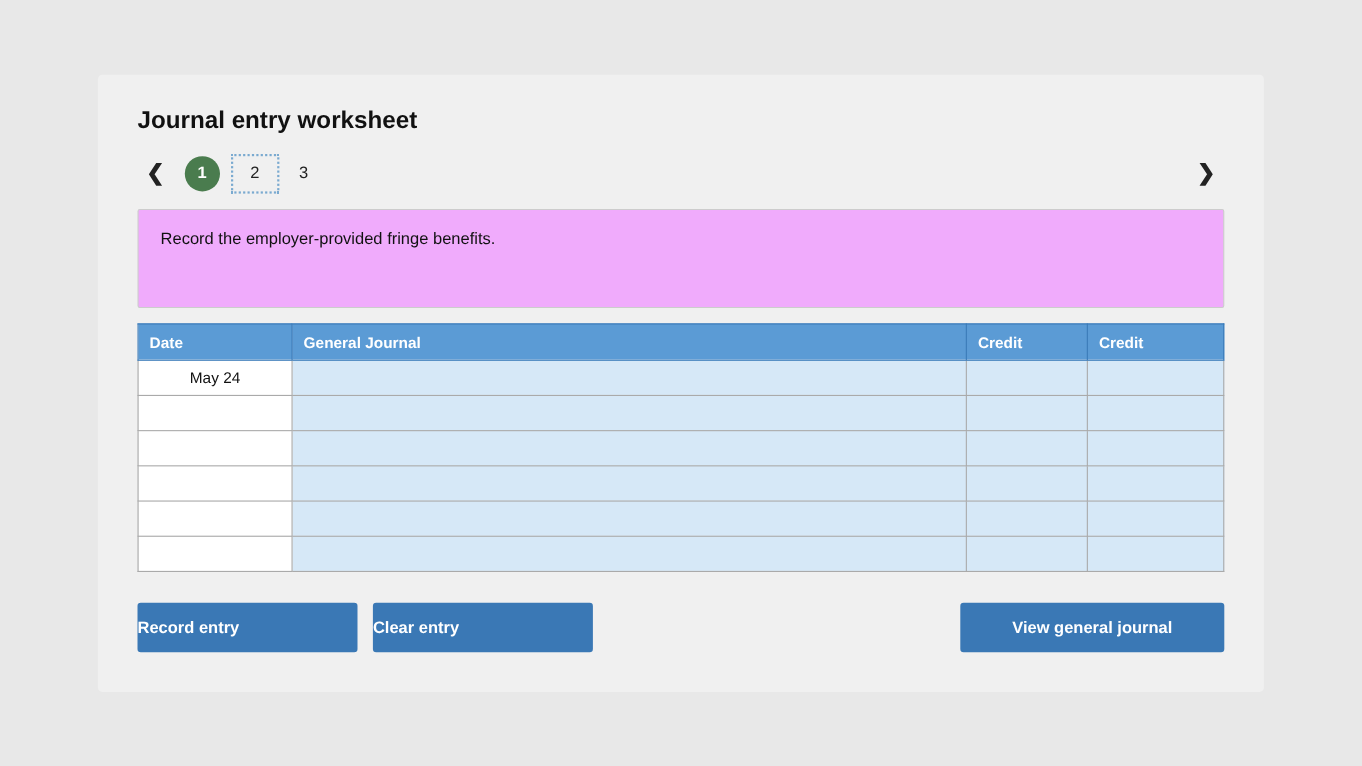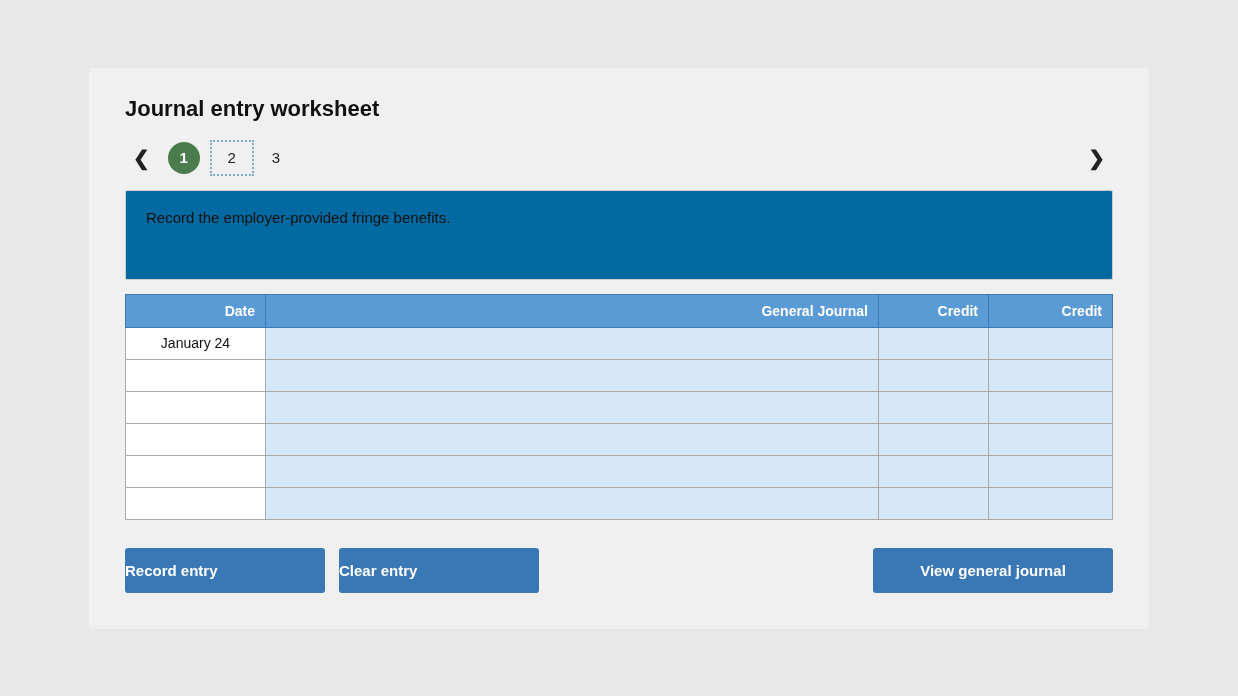--- a/index.html
+++ b/index.html
@@ -63,21 +63,21 @@
       font-size: 15px;
       color: #222;
       cursor: pointer;
     }
     .step-plain {
       font-size: 15px;
       color: #222;
       padding: 4px 8px;
     }
     .instruction-box {
-      background: #0369a1;
+      background: #f0abfc;
       border: 1px solid #ccc;
       padding: 18px 20px;
       margin-bottom: 14px;
       min-height: 90px;
       border-radius: 2px;
     }
     .instruction-text {
       font-size: 15px;
       color: #111;
     }
@@ -90,21 +90,21 @@
       width: 100%;
       border-collapse: collapse;
       margin-bottom: 28px;
     }
     .journal-table th {
       background: #5b9bd5;
       color: white;
       font-weight: bold;
       border: 1px solid #3a7ab8;
       padding: 8px 10px;
-      text-align: right;
+      text-align: left;
       font-size: 14px;
     }
     .journal-table th.date-col { width: 140px; }
     .journal-table th.journal-col { }
     .journal-table th.debit-col { width: 110px; }
     .journal-table th.credit-col { width: 124px; }
     .journal-table td {
       border: 1px solid #aaa;
       height: 32px;
       padding: 0;
@@ -195,21 +195,21 @@
     <thead>
       <tr>
         <th class="date-col">Date</th>
         <th class="journal-col">General Journal</th>
         <th class="debit-col">Credit</th>
         <th class="credit-col">Credit</th>
       </tr>
     </thead>
     <tbody id="journal-tbody">
     <tr>
-          <td class="date-cell">January 24</td>
+          <td class="date-cell">May 24</td>
           <td class="input-cell"><input type="text" style=""></td>
           <td class="input-cell"><input type="text" style=""></td>
           <td class="input-cell"><input type="text" style=""></td>
         </tr>
         <tr>
           <td class="date-cell"></td>
           <td class="input-cell"><input type="text" style=""></td>
           <td class="input-cell"><input type="text" style=""></td>
           <td class="input-cell"><input type="text" style=""></td>
         </tr>

